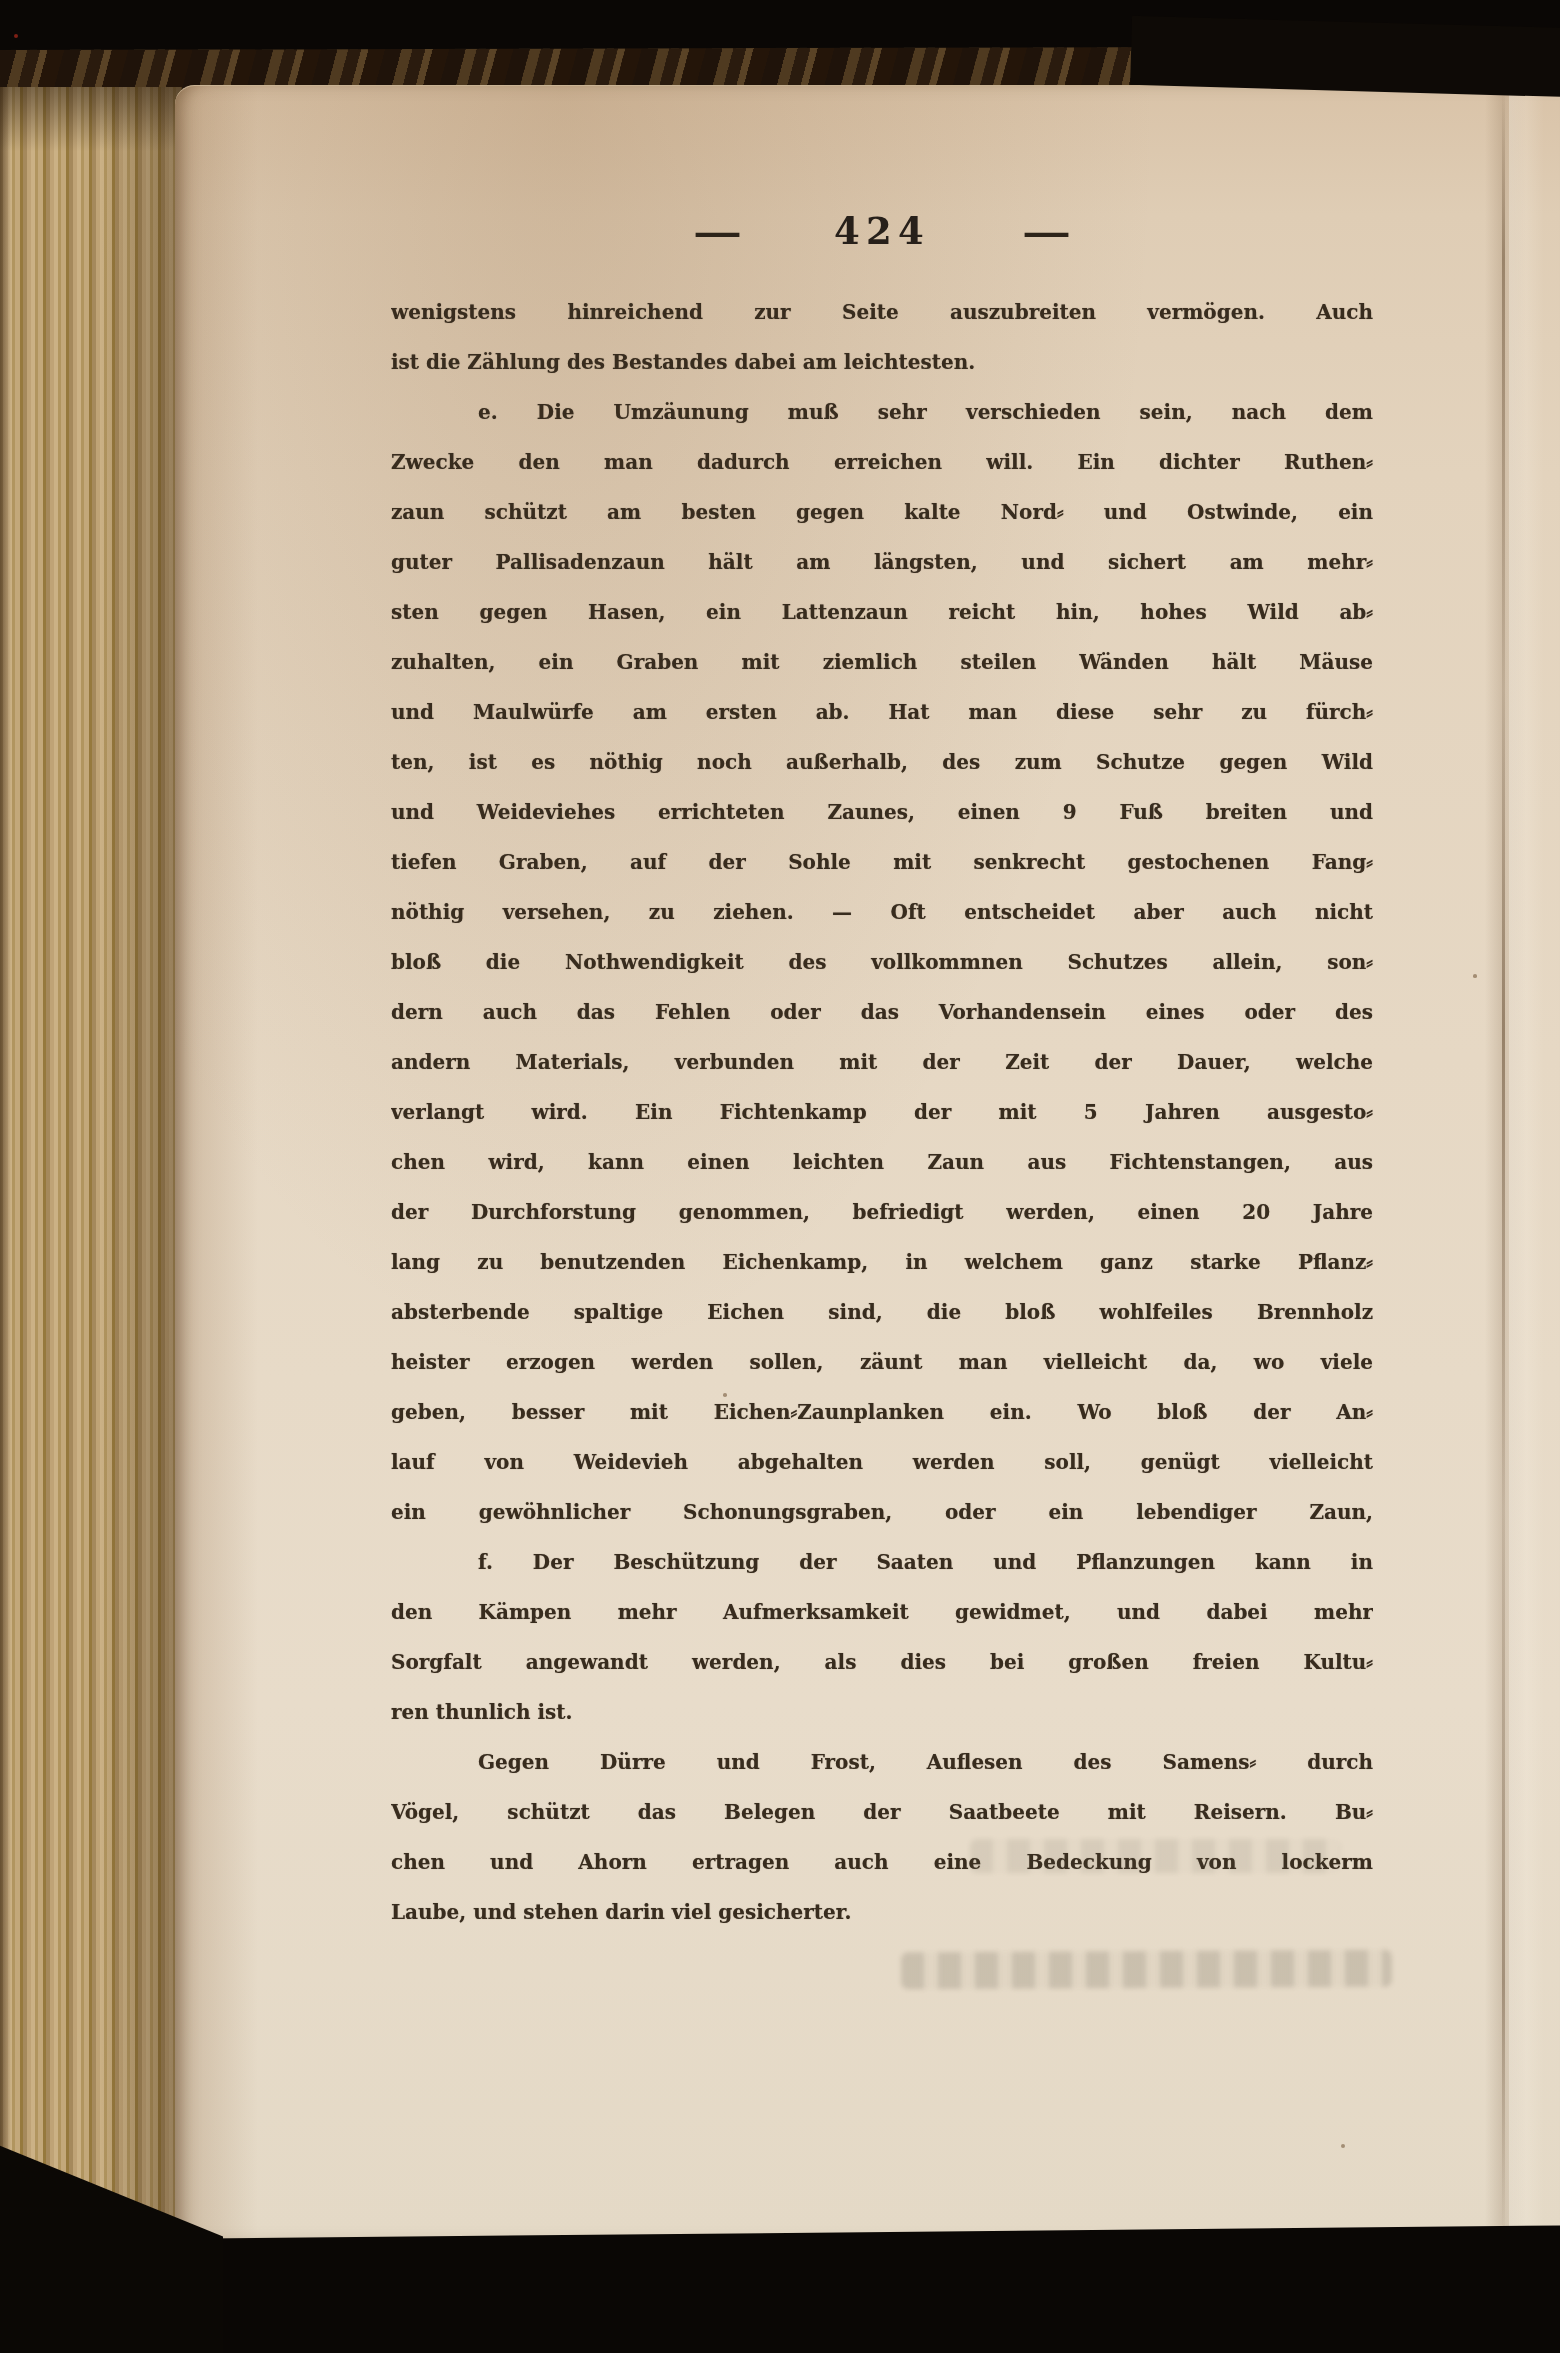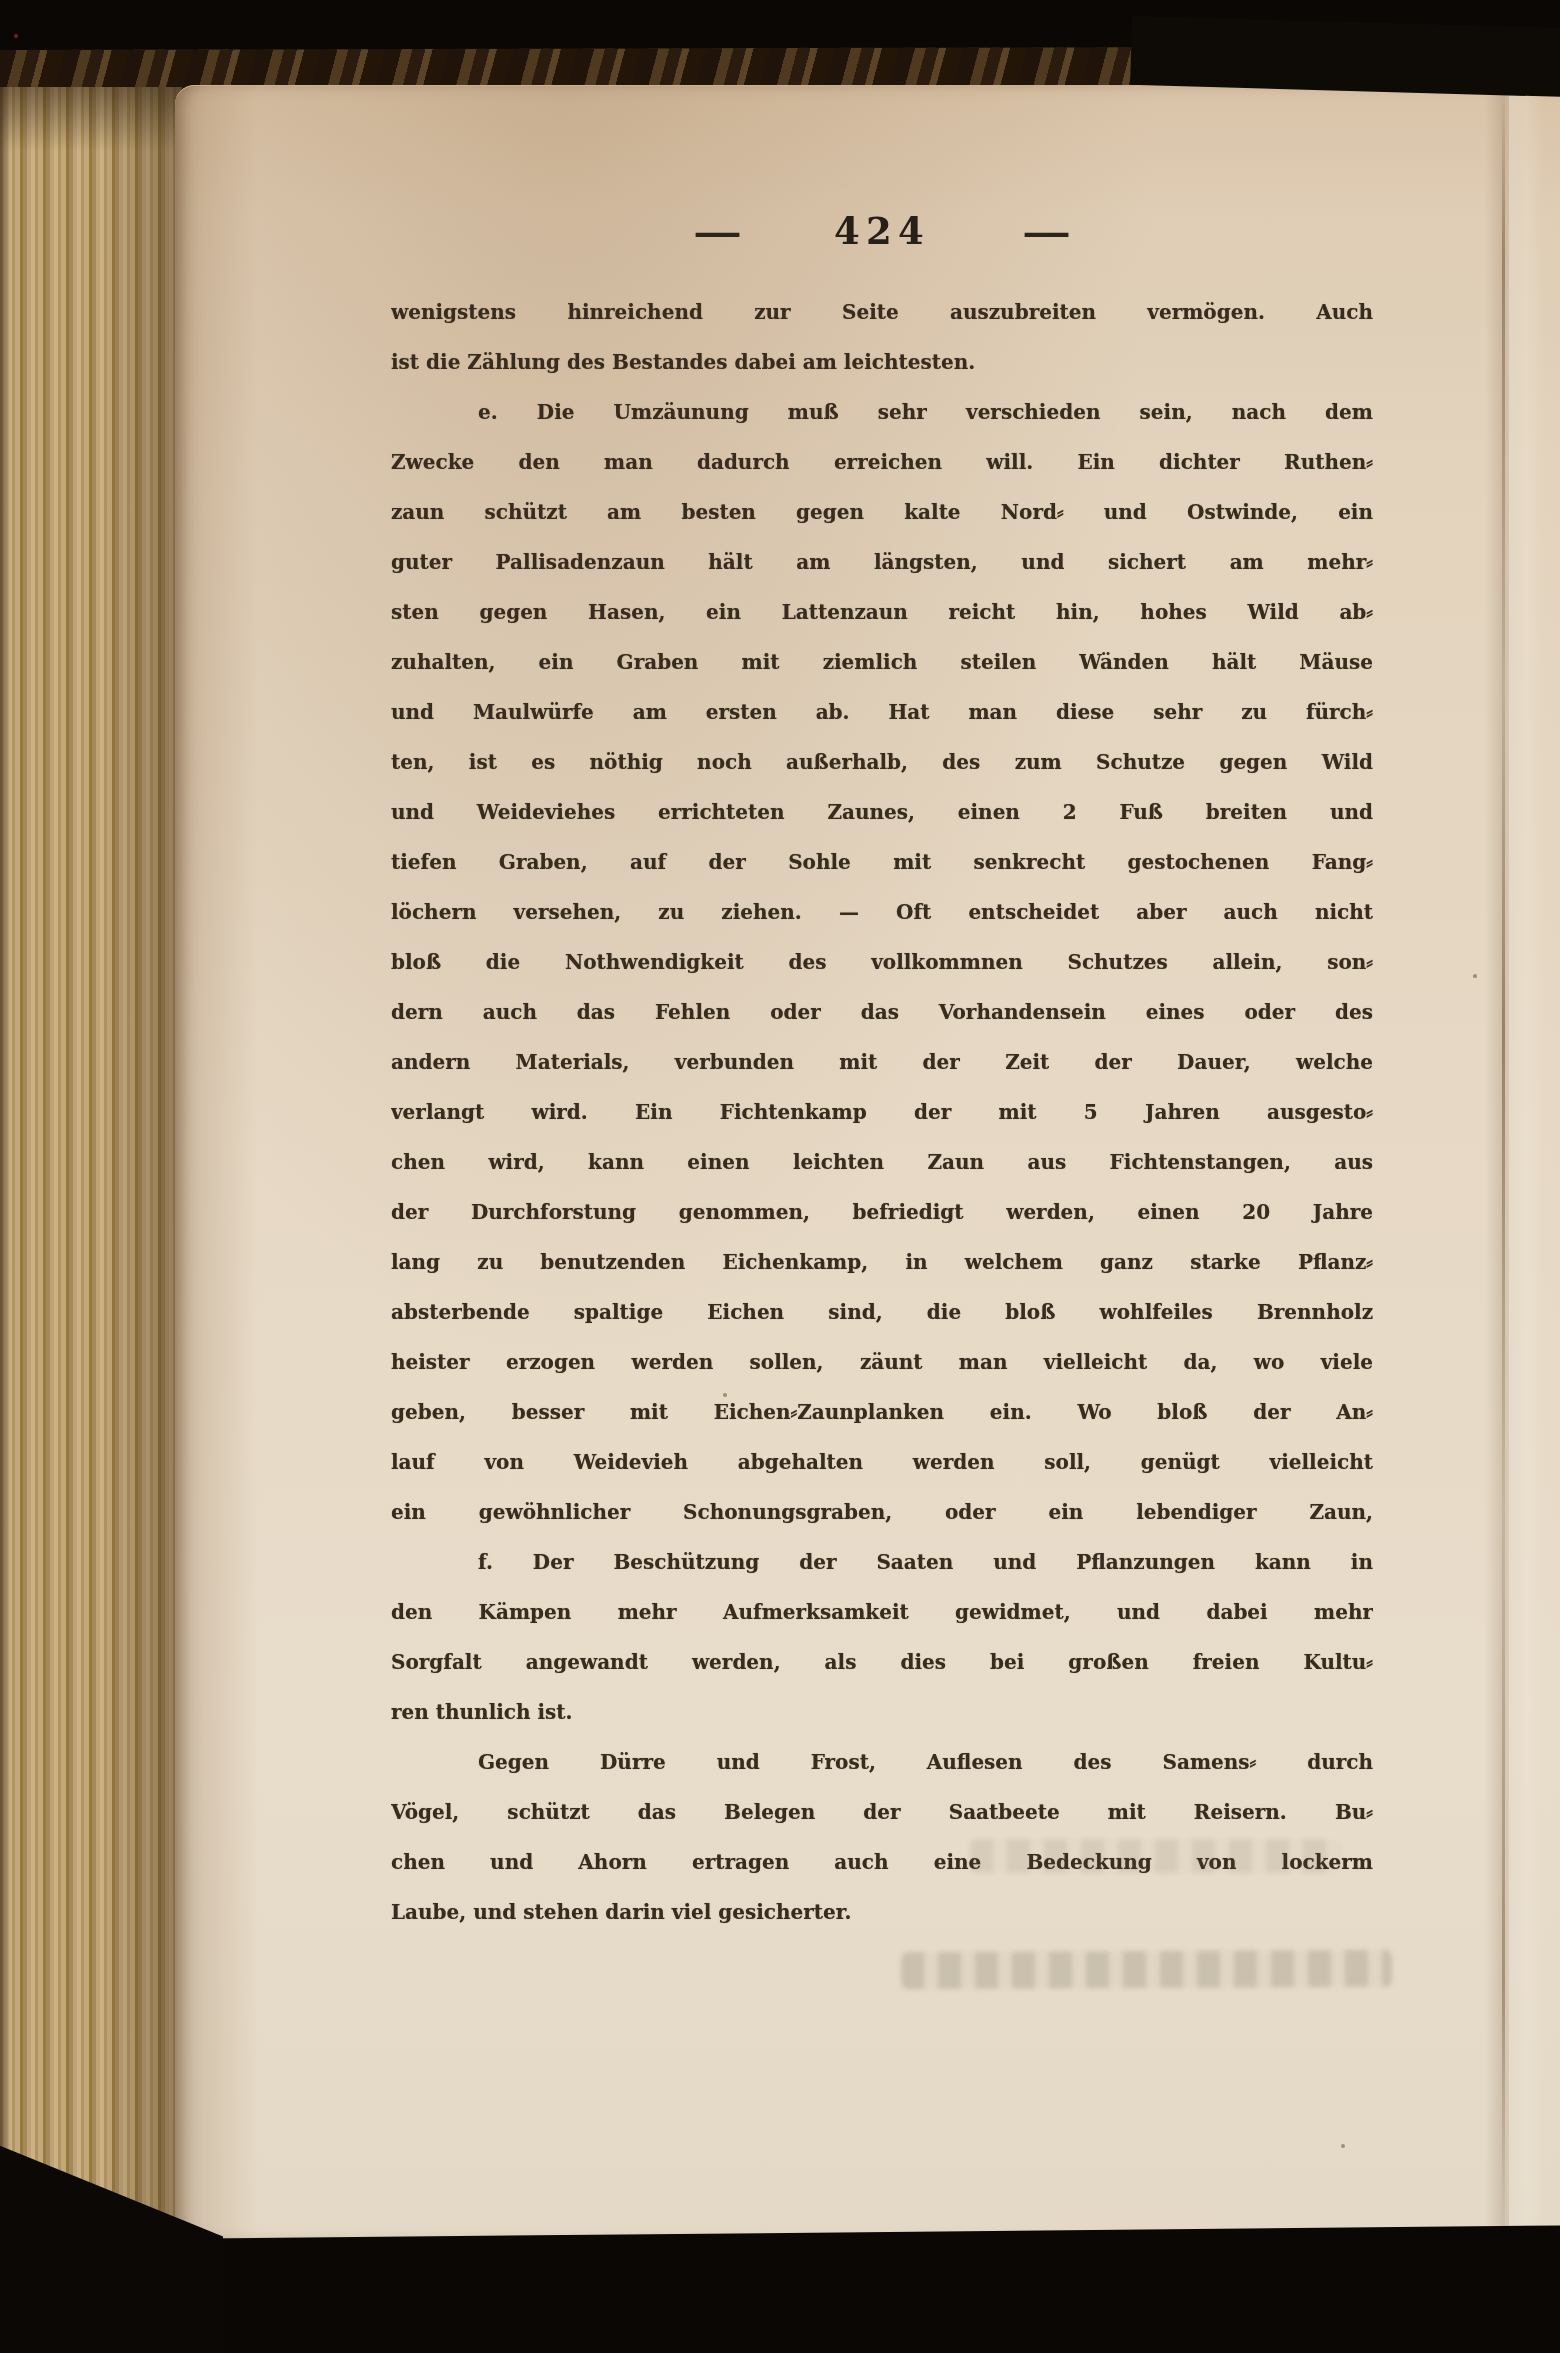--- a/index.html
+++ b/index.html
@@ -130,23 +130,23 @@
     <div class="line">wenigstens hinreichend zur Seite auszubreiten vermögen. Auch</div>
         <div class="line end">ist die Zählung des Bestandes dabei am leichtesten.</div>
         <div class="line indent">e. Die Umzäunung muß sehr verschieden sein, nach dem</div>
         <div class="line">Zwecke den man dadurch erreichen will.  Ein dichter Ruthen⸗</div>
         <div class="line">zaun schützt am besten gegen kalte Nord⸗ und Ostwinde, ein</div>
         <div class="line">guter Pallisadenzaun hält am längsten, und sichert am mehr⸗</div>
         <div class="line">sten gegen Hasen, ein Lattenzaun reicht hin, hohes Wild ab⸗</div>
         <div class="line">zuhalten, ein Graben mit ziemlich steilen Wänden hält Mäuse</div>
         <div class="line">und Maulwürfe am ersten ab.  Hat man diese sehr zu fürch⸗</div>
         <div class="line">ten, ist es nöthig noch außerhalb, des zum Schutze gegen Wild</div>
-        <div class="line">und Weideviehes errichteten Zaunes, einen 2 Fuß breiten und</div>
+        <div class="line">und Weideviehes errichteten Zaunes, einen 9 Fuß breiten und</div>
         <div class="line">tiefen Graben, auf der Sohle mit senkrecht gestochenen Fang⸗</div>
-        <div class="line">löchern versehen, zu ziehen. — Oft entscheidet aber auch nicht</div>
+        <div class="line">nöthig versehen, zu ziehen. — Oft entscheidet aber auch nicht</div>
         <div class="line">bloß die Nothwendigkeit des vollkommnen Schutzes allein, son⸗</div>
         <div class="line">dern auch das Fehlen oder das Vorhandensein eines oder des</div>
         <div class="line">andern Materials, verbunden mit der Zeit der Dauer, welche</div>
         <div class="line">verlangt wird.  Ein Fichtenkamp der mit 5 Jahren ausgesto⸗</div>
         <div class="line">chen wird, kann einen leichten Zaun aus Fichtenstangen, aus</div>
         <div class="line">der Durchforstung genommen, befriedigt werden, einen 20 Jahre</div>
         <div class="line">lang zu benutzenden Eichenkamp, in welchem ganz starke Pflanz⸗</div>
         <div class="line">absterbende spaltige Eichen sind, die bloß wohlfeiles Brennholz</div>
         <div class="line">heister erzogen werden sollen, zäunt man vielleicht da, wo viele</div>
         <div class="line">geben, besser mit Eichen⸗Zaunplanken ein.  Wo bloß der An⸗</div>

